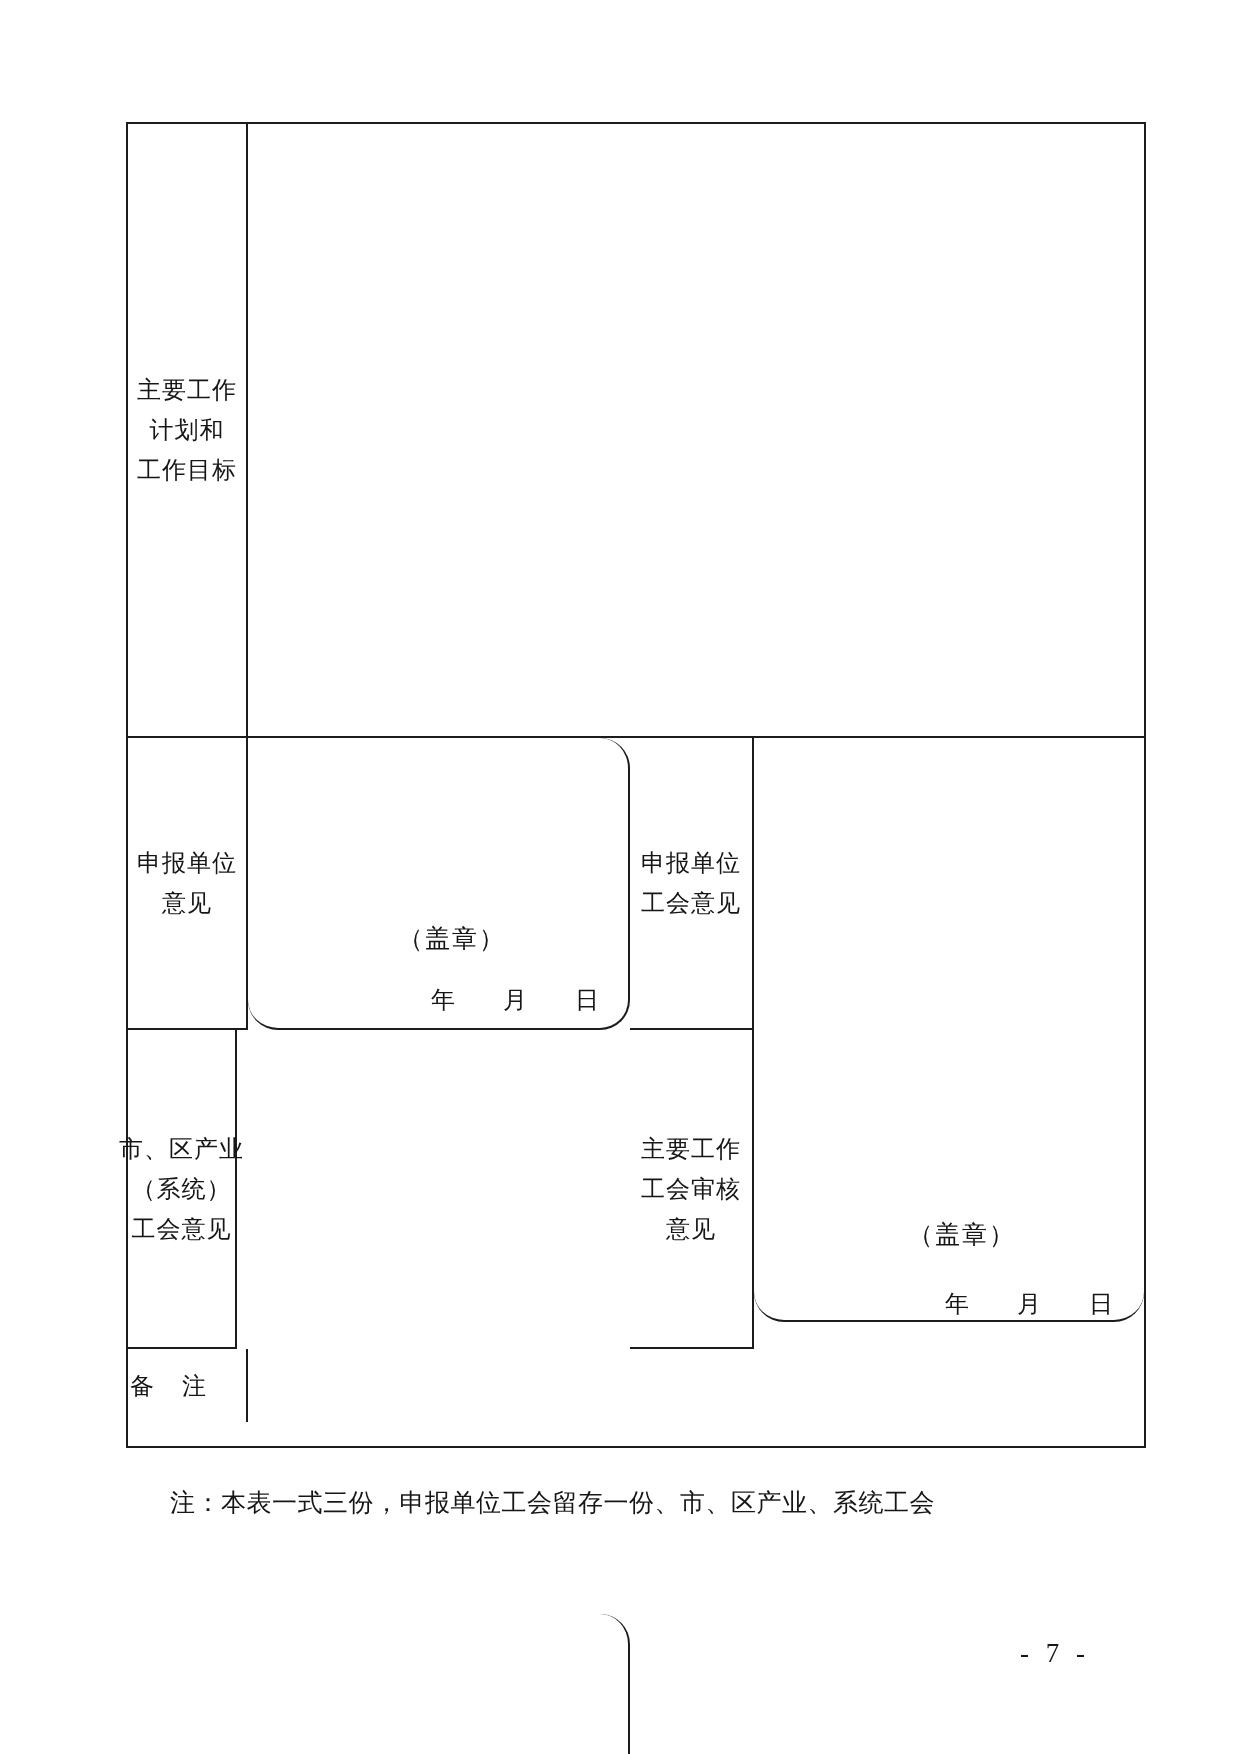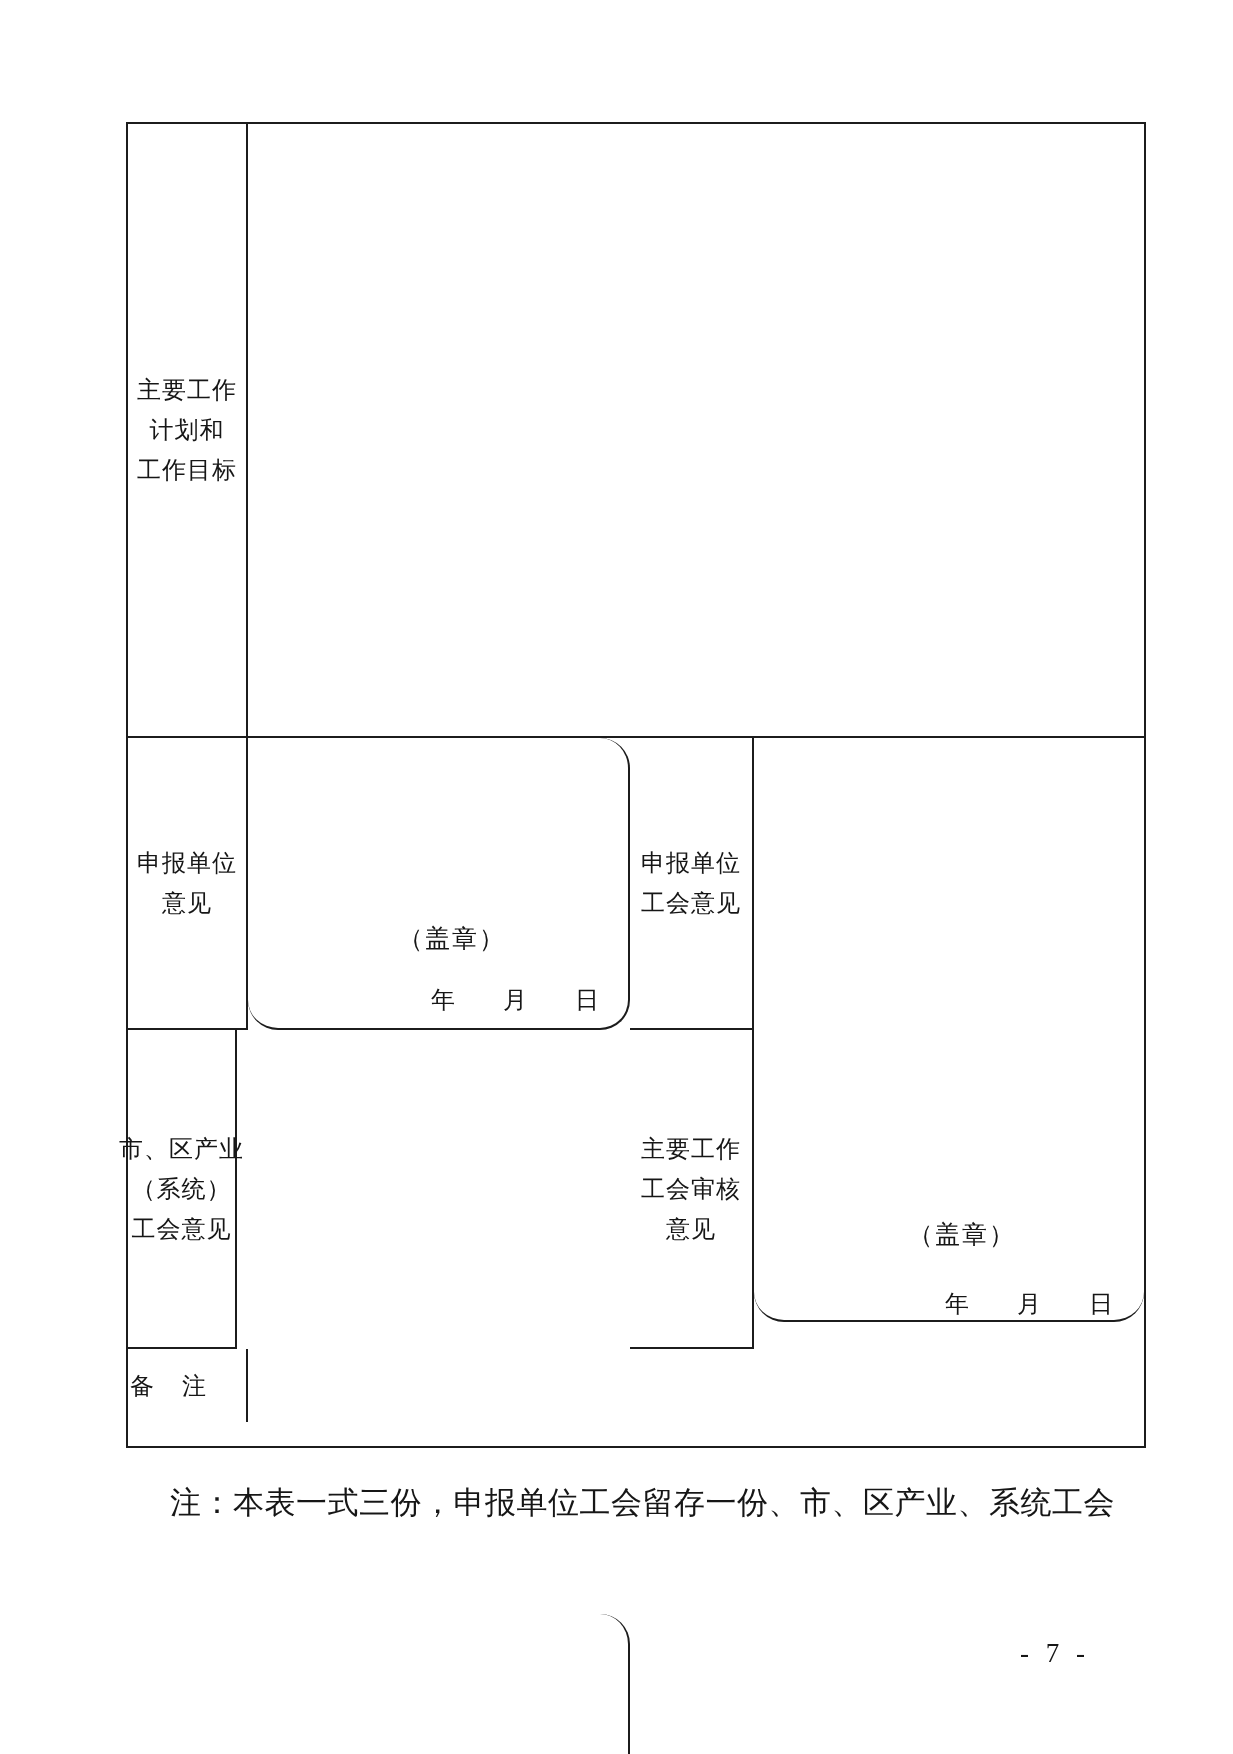--- a/index.html
+++ b/index.html
@@ -50,21 +50,21 @@
   .remarks-label{
     display:flex;align-items:center;justify-content:flex-start;
     padding-left:2px;
     font-size:24px;
     letter-spacing:2px;
   }
   .footnote{
     position:absolute;
     left:138px;top:1482px;
     width:1010px;
-    font-size:31px;
+    font-size:25px;
     line-height:41px;
     letter-spacing:0.5px;
   }
   .footnote .fn-line1{margin-left:32px;white-space:nowrap;}
   .footnote .fn-line2{white-space:nowrap;}
   .page-number{
     position:absolute;
     left:1020px;top:1638px;
     font-size:27px;
     letter-spacing:5px;

